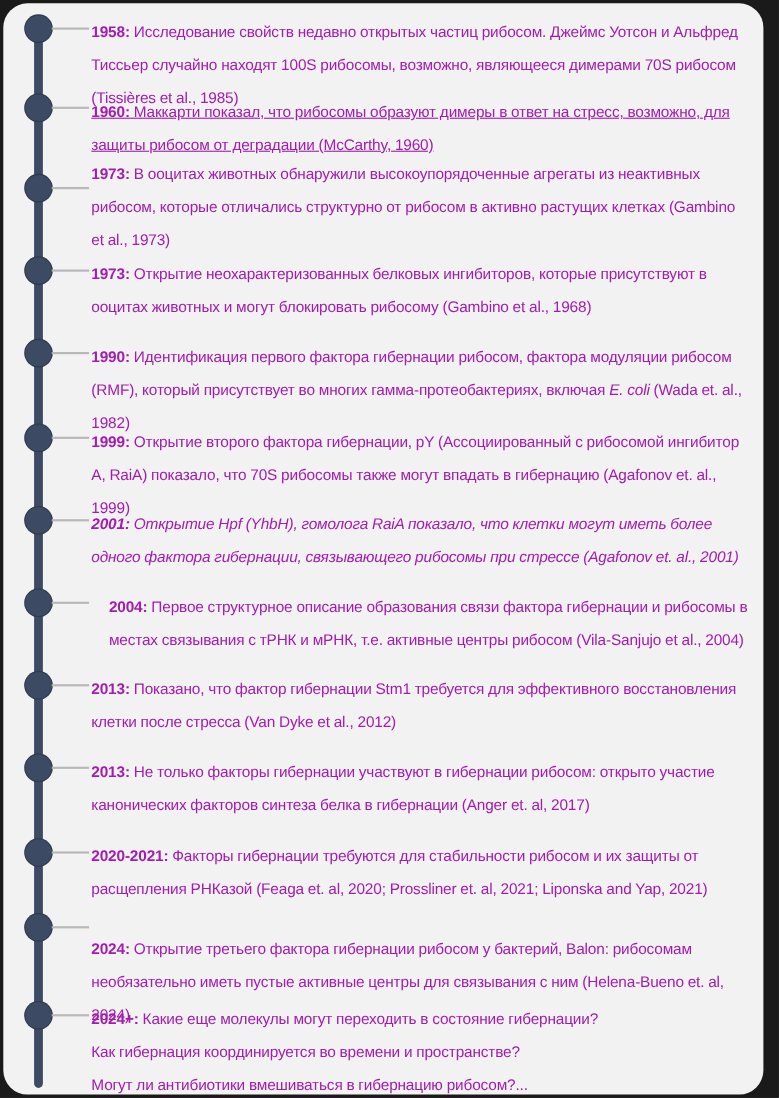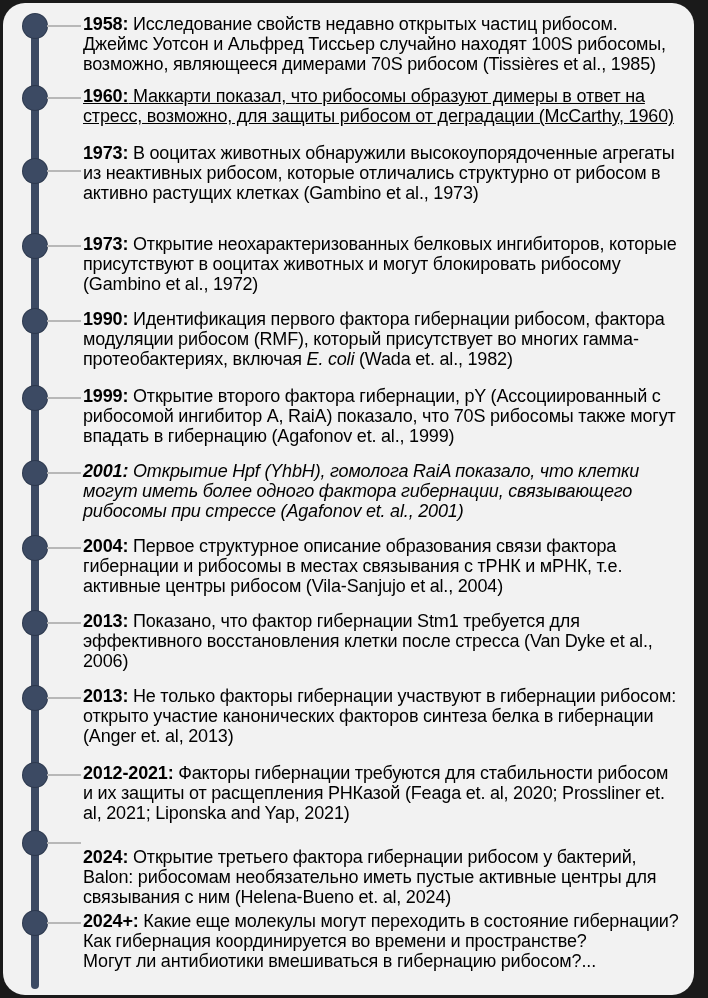--- a/index.html
+++ b/index.html
@@ -65,23 +65,23 @@
     left: 44px;
     width: 34px;
     height: 2px;
     background: #b8b8b8;
   }
 
   .event-text {
     position: absolute;
     left: 80px;
     width: 597px;
-    font-size: 18px;
-    line-height: 20px;
-    color: #000000;
+    font-size: 14px;
+    line-height: 30px;
+    color: #a21caf;
     letter-spacing: -0.15px;
     word-spacing: -0.2px;
   }
 
   .event-year {
     font-weight: bold;
   }
 
   .event-text i {
     font-style: italic;
@@ -106,56 +106,56 @@
         <div class="event-text" style="top: 83px; text-decoration: underline;"><span class="event-year">1960:</span><span> Маккарти показал, что рибосомы образуют димеры в ответ на стресс, возможно, для защиты рибосом от деградации (McCarthy, 1960)</span></div>
       </div>
       <div class="event" style="top: 0px;">
         <div class="event-dot" style="top: 156px;"></div>
         <div class="event-connector" style="top: 167px;"></div>
         <div class="event-text" style="top: 140px;"><span class="event-year">1973:</span><span> В ооцитах животных обнаружили высокоупорядоченные агрегаты из неактивных рибосом, которые отличались структурно от рибосом в активно растущих клетках (Gambino et al., 1973)</span></div>
       </div>
       <div class="event" style="top: 0px;">
         <div class="event-dot" style="top: 231px;"></div>
         <div class="event-connector" style="top: 242px;"></div>
-        <div class="event-text" style="top: 231px;"><span class="event-year">1973:</span><span> Открытие неохарактеризованных белковых ингибиторов, которые присутствуют в ооцитах животных и могут блокировать рибосому (Gambino et al., 1972)</span></div>
+        <div class="event-text" style="top: 231px;"><span class="event-year">1973:</span><span> Открытие неохарактеризованных белковых ингибиторов, которые присутствуют в ооцитах животных и могут блокировать рибосому (Gambino et al., 1968)</span></div>
       </div>
       <div class="event" style="top: 0px;">
         <div class="event-dot" style="top: 306px;"></div>
         <div class="event-connector" style="top: 317px;"></div>
         <div class="event-text" style="top: 306px;"><span class="event-year">1990:</span><span> Идентификация первого фактора гибернации рибосом, фактора модуляции рибосом (RMF), который присутствует во многих гамма-протеобактериях, включая </span><i>E. coli</i><span> (Wada et. al., 1982)</span></div>
       </div>
       <div class="event" style="top: 0px;">
         <div class="event-dot" style="top: 383px;"></div>
         <div class="event-connector" style="top: 394px;"></div>
         <div class="event-text" style="top: 383px;"><span class="event-year">1999:</span><span> Открытие второго фактора гибернации, pY (Ассоциированный с рибосомой ингибитор A, RaiA) показало, что 70S рибосомы также могут впадать в гибернацию (Agafonov et. al., 1999)</span></div>
       </div>
       <div class="event" style="top: 0px;">
         <div class="event-dot" style="top: 458px;"></div>
         <div class="event-connector" style="top: 469px;"></div>
         <div class="event-text" style="top: 458px; font-style: italic;"><span class="event-year">2001:</span><span> Открытие Hpf (YhbH), гомолога RaiA показало, что клетки могут иметь более одного фактора гибернации, связывающего рибосомы при стрессе (Agafonov et. al., 2001)</span></div>
       </div>
       <div class="event" style="top: 0px;">
         <div class="event-dot" style="top: 533px;"></div>
         <div class="event-connector" style="top: 544px;"></div>
-        <div class="event-text" style="top: 533px;"><span class="event-year">2004:</span><span> Первое структурное описание образования связи фактора гибернации и рибосомы в местах связывания с тРНК и мРНК, т.е. активные центры рибосом (Vila-Sanjujo et al., 2004)</span></div>
+        <div class="event-text" style="top: 533px; margin-left: 16px;"><span class="event-year">2004:</span><span> Первое структурное описание образования связи фактора гибернации и рибосомы в местах связывания с тРНК и мРНК, т.е. активные центры рибосом (Vila-Sanjujo et al., 2004)</span></div>
       </div>
       <div class="event" style="top: 0px;">
         <div class="event-dot" style="top: 608px;"></div>
         <div class="event-connector" style="top: 619px;"></div>
-        <div class="event-text" style="top: 608px;"><span class="event-year">2013:</span><span> Показано, что фактор гибернации Stm1 требуется для эффективного восстановления клетки после стресса  (Van Dyke et al., 2006)</span></div>
+        <div class="event-text" style="top: 608px;"><span class="event-year">2013:</span><span> Показано, что фактор гибернации Stm1 требуется для эффективного восстановления клетки после стресса  (Van Dyke et al., 2012)</span></div>
       </div>
       <div class="event" style="top: 0px;">
         <div class="event-dot" style="top: 683px;"></div>
         <div class="event-connector" style="top: 694px;"></div>
-        <div class="event-text" style="top: 683px;"><span class="event-year">2013:</span><span> Не только факторы гибернации участвуют в гибернации рибосом: открыто участие канонических факторов синтеза белка в гибернации (Anger et. al, 2013)</span></div>
+        <div class="event-text" style="top: 683px;"><span class="event-year">2013:</span><span> Не только факторы гибернации участвуют в гибернации рибосом: открыто участие канонических факторов синтеза белка в гибернации (Anger et. al, 2017)</span></div>
       </div>
       <div class="event" style="top: 0px;">
         <div class="event-dot" style="top: 760px;"></div>
         <div class="event-connector" style="top: 771px;"></div>
-        <div class="event-text" style="top: 760px;"><span class="event-year">2012-2021:</span><span> Факторы гибернации требуются для стабильности рибосом и их защиты от расщепления РНКазой (Feaga et. al, 2020; Prossliner et. al, 2021; Liponska and Yap, 2021)</span></div>
+        <div class="event-text" style="top: 760px;"><span class="event-year">2020-2021:</span><span> Факторы гибернации требуются для стабильности рибосом и их защиты от расщепления РНКазой (Feaga et. al, 2020; Prossliner et. al, 2021; Liponska and Yap, 2021)</span></div>
       </div>
       <div class="event" style="top: 0px;">
         <div class="event-dot" style="top: 828px;"></div>
         <div class="event-connector" style="top: 839px;"></div>
         <div class="event-text" style="top: 844px;"><span class="event-year">2024:</span><span> Открытие третьего фактора гибернации рибосом у бактерий, Balon: рибосомам необязательно иметь пустые активные центры для связывания с ним (Helena-Bueno et. al, 2024)</span></div>
       </div>
       <div class="event" style="top: 0px;">
         <div class="event-dot" style="top: 908px;"></div>
         <div class="event-connector" style="top: 919px;"></div>
         <div class="event-text" style="top: 908px;"><span class="event-year">2024+:</span><span> Какие еще молекулы могут переходить в состояние гибернации?<br>Как гибернация координируется во времени и пространстве?<br>Могут ли антибиотики вмешиваться в гибернацию рибосом?...</span></div>

